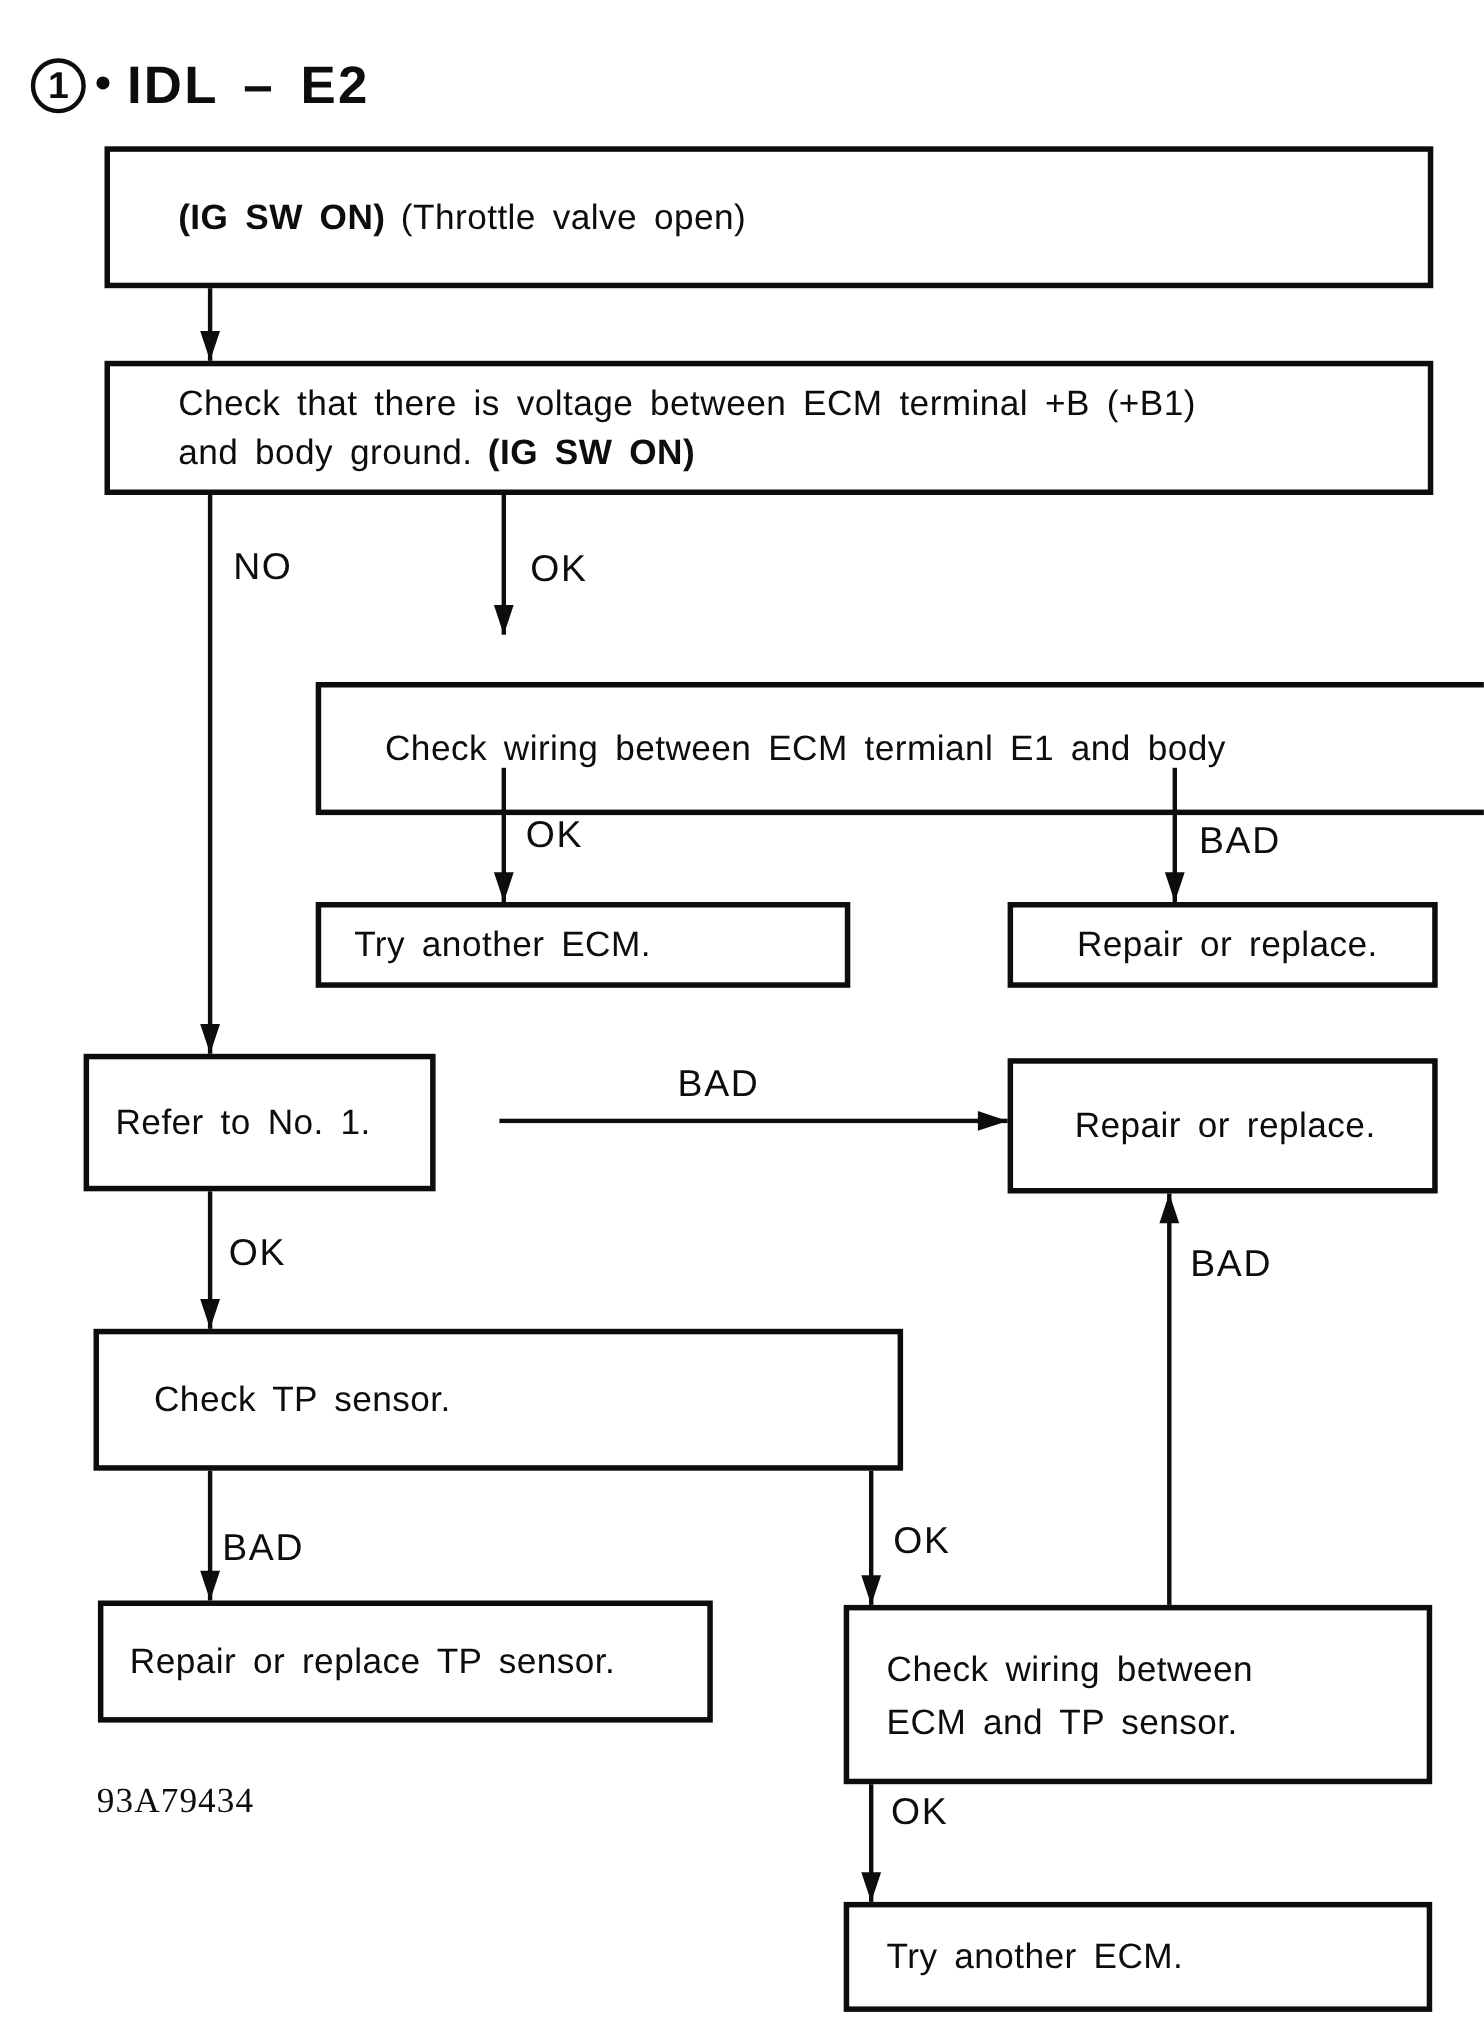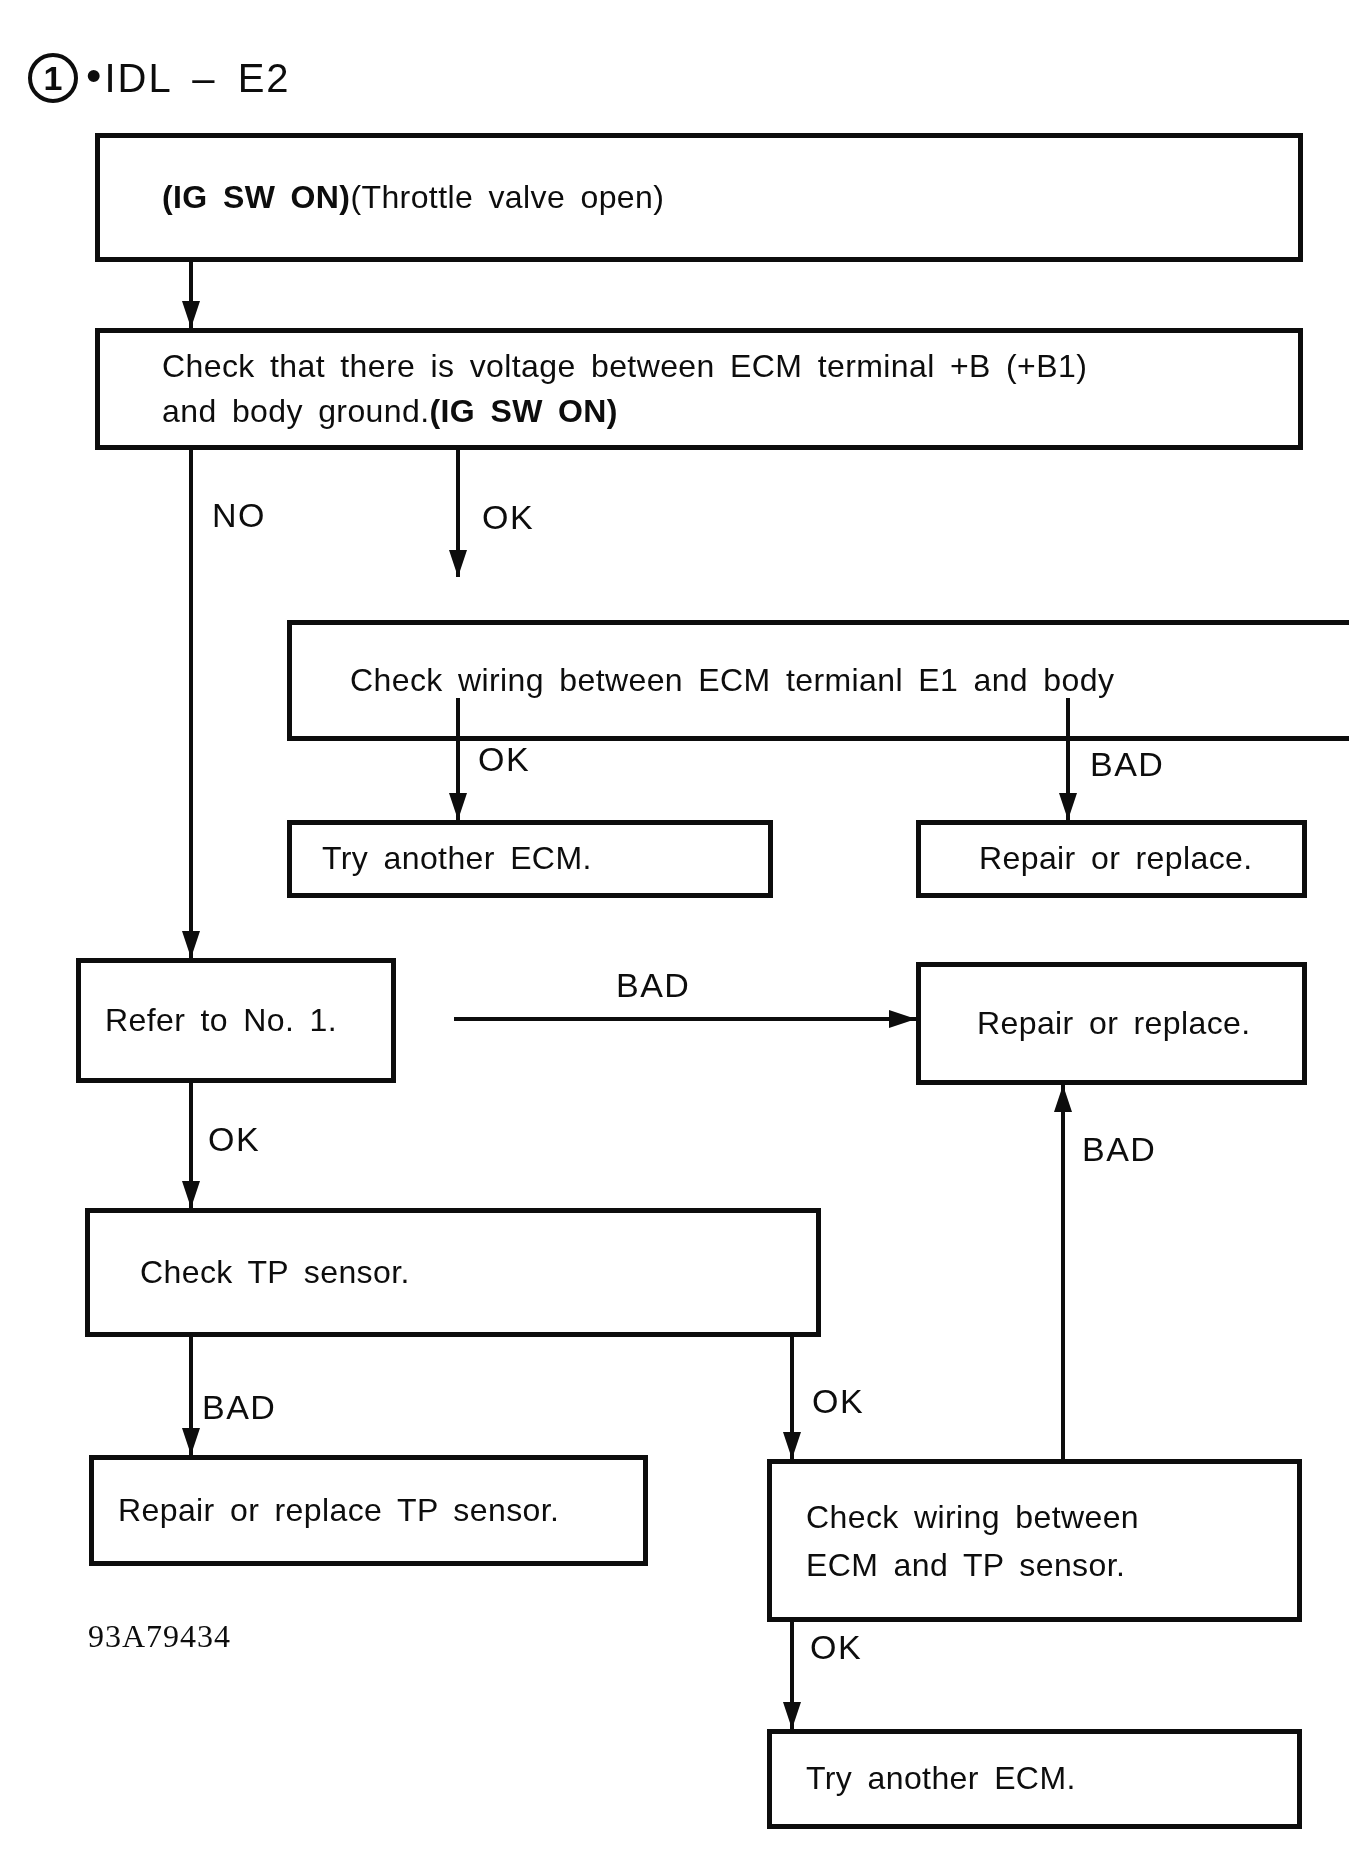--- a/index.html
+++ b/index.html
@@ -13,32 +13,32 @@
 
   
   .header { position: absolute; left: 28px; top: 50px; height: 56px; display: flex; align-items: center; }
   .circle-num {
     width: 50px; height: 50px; box-sizing: border-box;
     border: 4px solid #0d0d0d; border-radius: 50%;
     display: flex; align-items: center; justify-content: center;
     font-size: 34px; font-weight: bold;
   }
   .bullet { font-size: 44px; line-height: 1; margin-left: 8px; margin-top: -4px; }
-  .title-text { font-size: 40px; font-weight: normal; margin-left: 3px; letter-spacing: 2px; word-spacing: 8px; }
+  .title-text { font-size: 48px; font-weight: bold; margin-left: 14px; letter-spacing: 2px; word-spacing: 8px; }
 
   
   .box {
     position: absolute; box-sizing: border-box;
     border: 5px solid #0d0d0d; background: #ffffff;
     display: flex; flex-direction: column; justify-content: center;
     font-size: 32px; line-height: 1.42;
     letter-spacing: 0.4px; word-spacing: 6px;
   }
   .box .b { font-weight: bold; }
-  .gap { }
+  .gap { margin-left: 14px; }
 
   #box-problem        { left:  95px; top:  133px; width: 1208px; height: 129px; padding-left: 62px; }
   #box-check-b        { left:  95px; top:  328px; width: 1208px; height: 122px; padding-left: 62px; }
   #box-check-e1       { left: 287px; top:  596px; width: 1208px; height: 121px; padding-left: 58px; margin-top: 24px; }
   #box-try-ecm-1      { left: 287px; top:  820px; width:  486px; height:  78px; padding-left: 30px; }
   #box-repair-1       { left: 916px; top:  820px; width:  391px; height:  78px; padding-left: 58px; }
   #box-refer-no1      { left:  76px; top:  958px; width:  320px; height: 125px; padding-left: 24px; }
   #box-repair-2       { left: 916px; top:  962px; width:  391px; height: 123px; padding-left: 56px; }
   #box-check-tp       { left:  85px; top: 1208px; width:  736px; height: 129px; padding-left: 50px; }
   #box-repair-tp      { left:  89px; top: 1455px; width:  559px; height: 111px; padding-left: 24px; }

